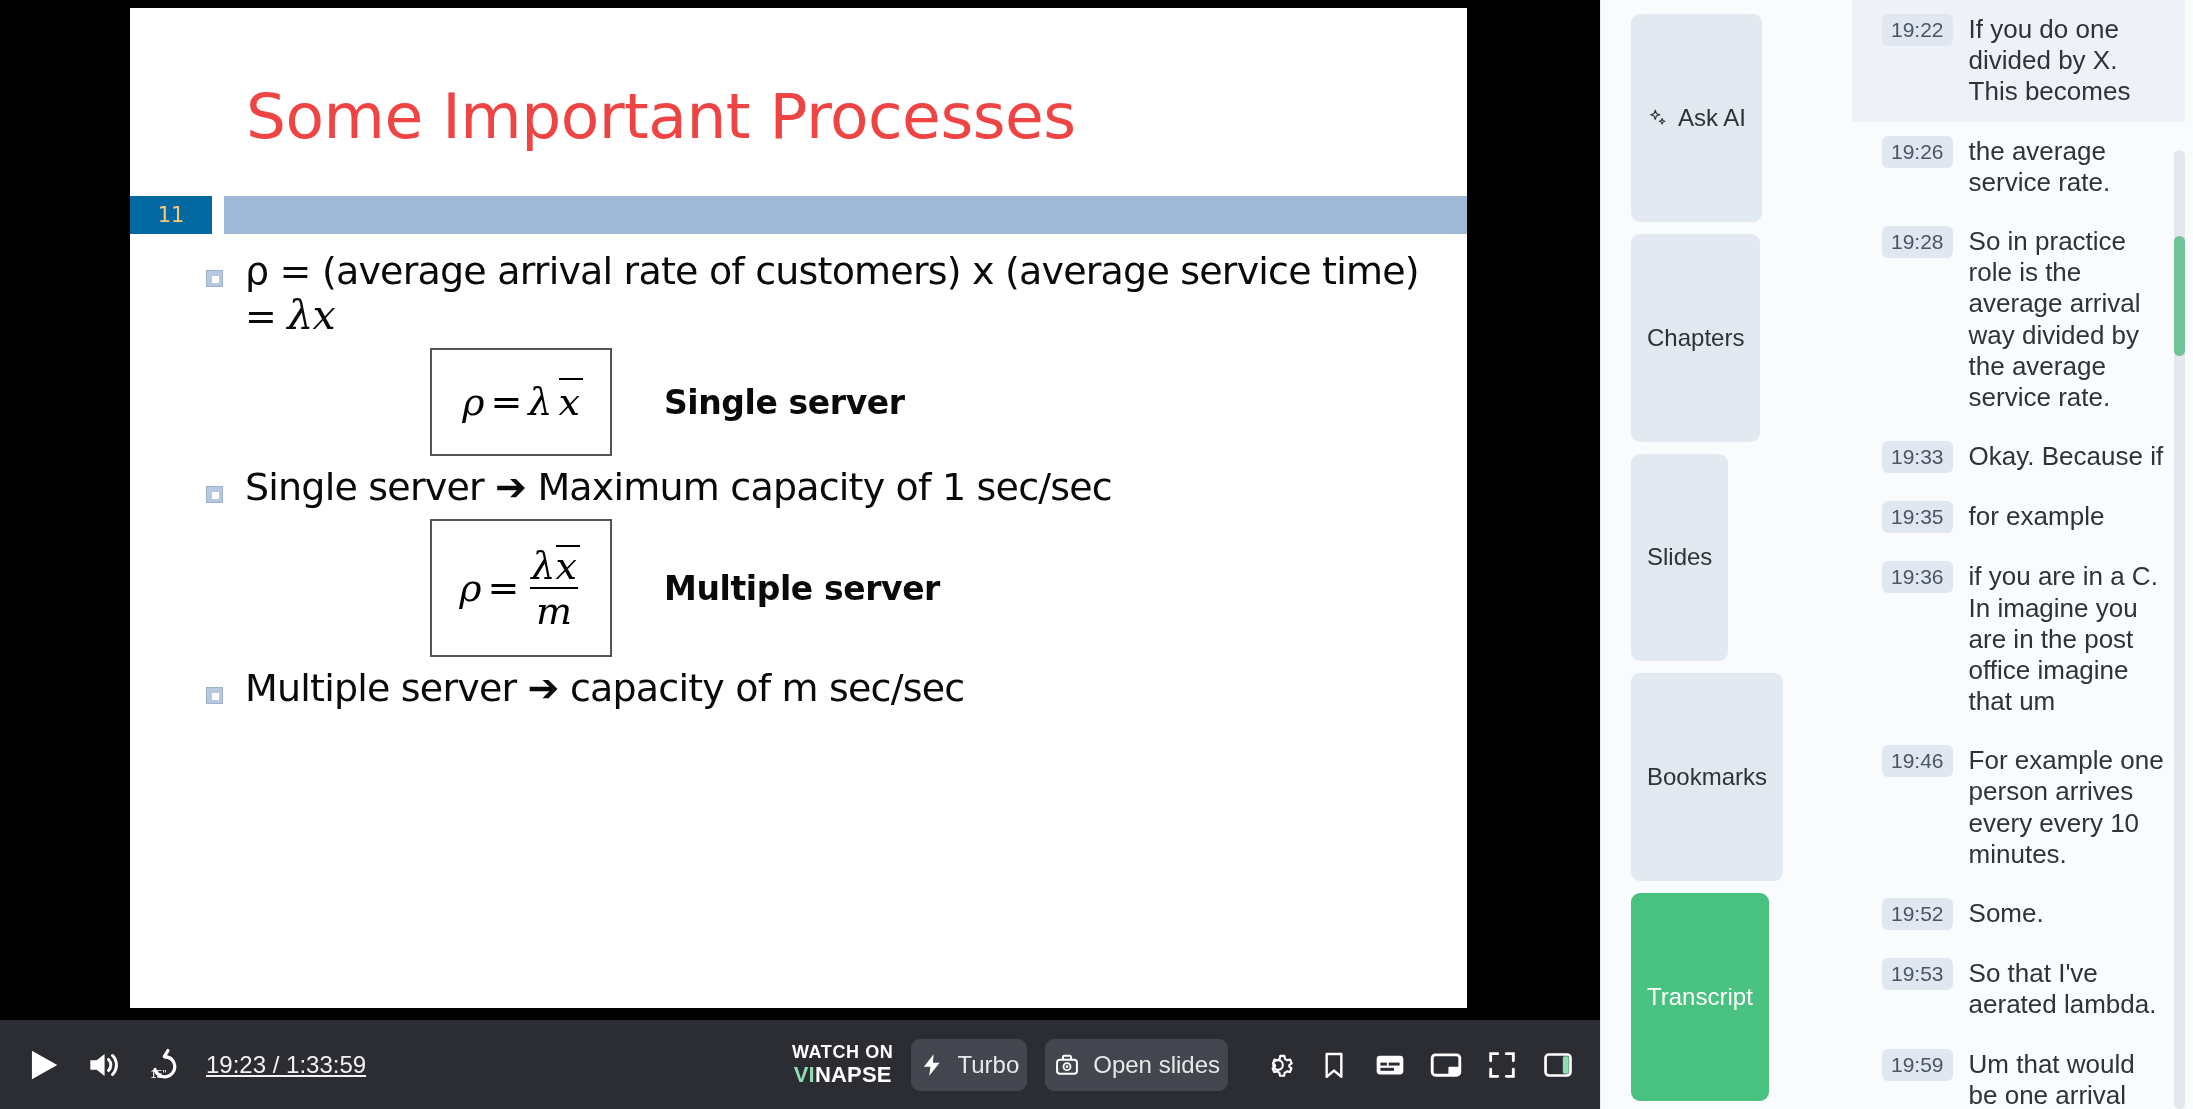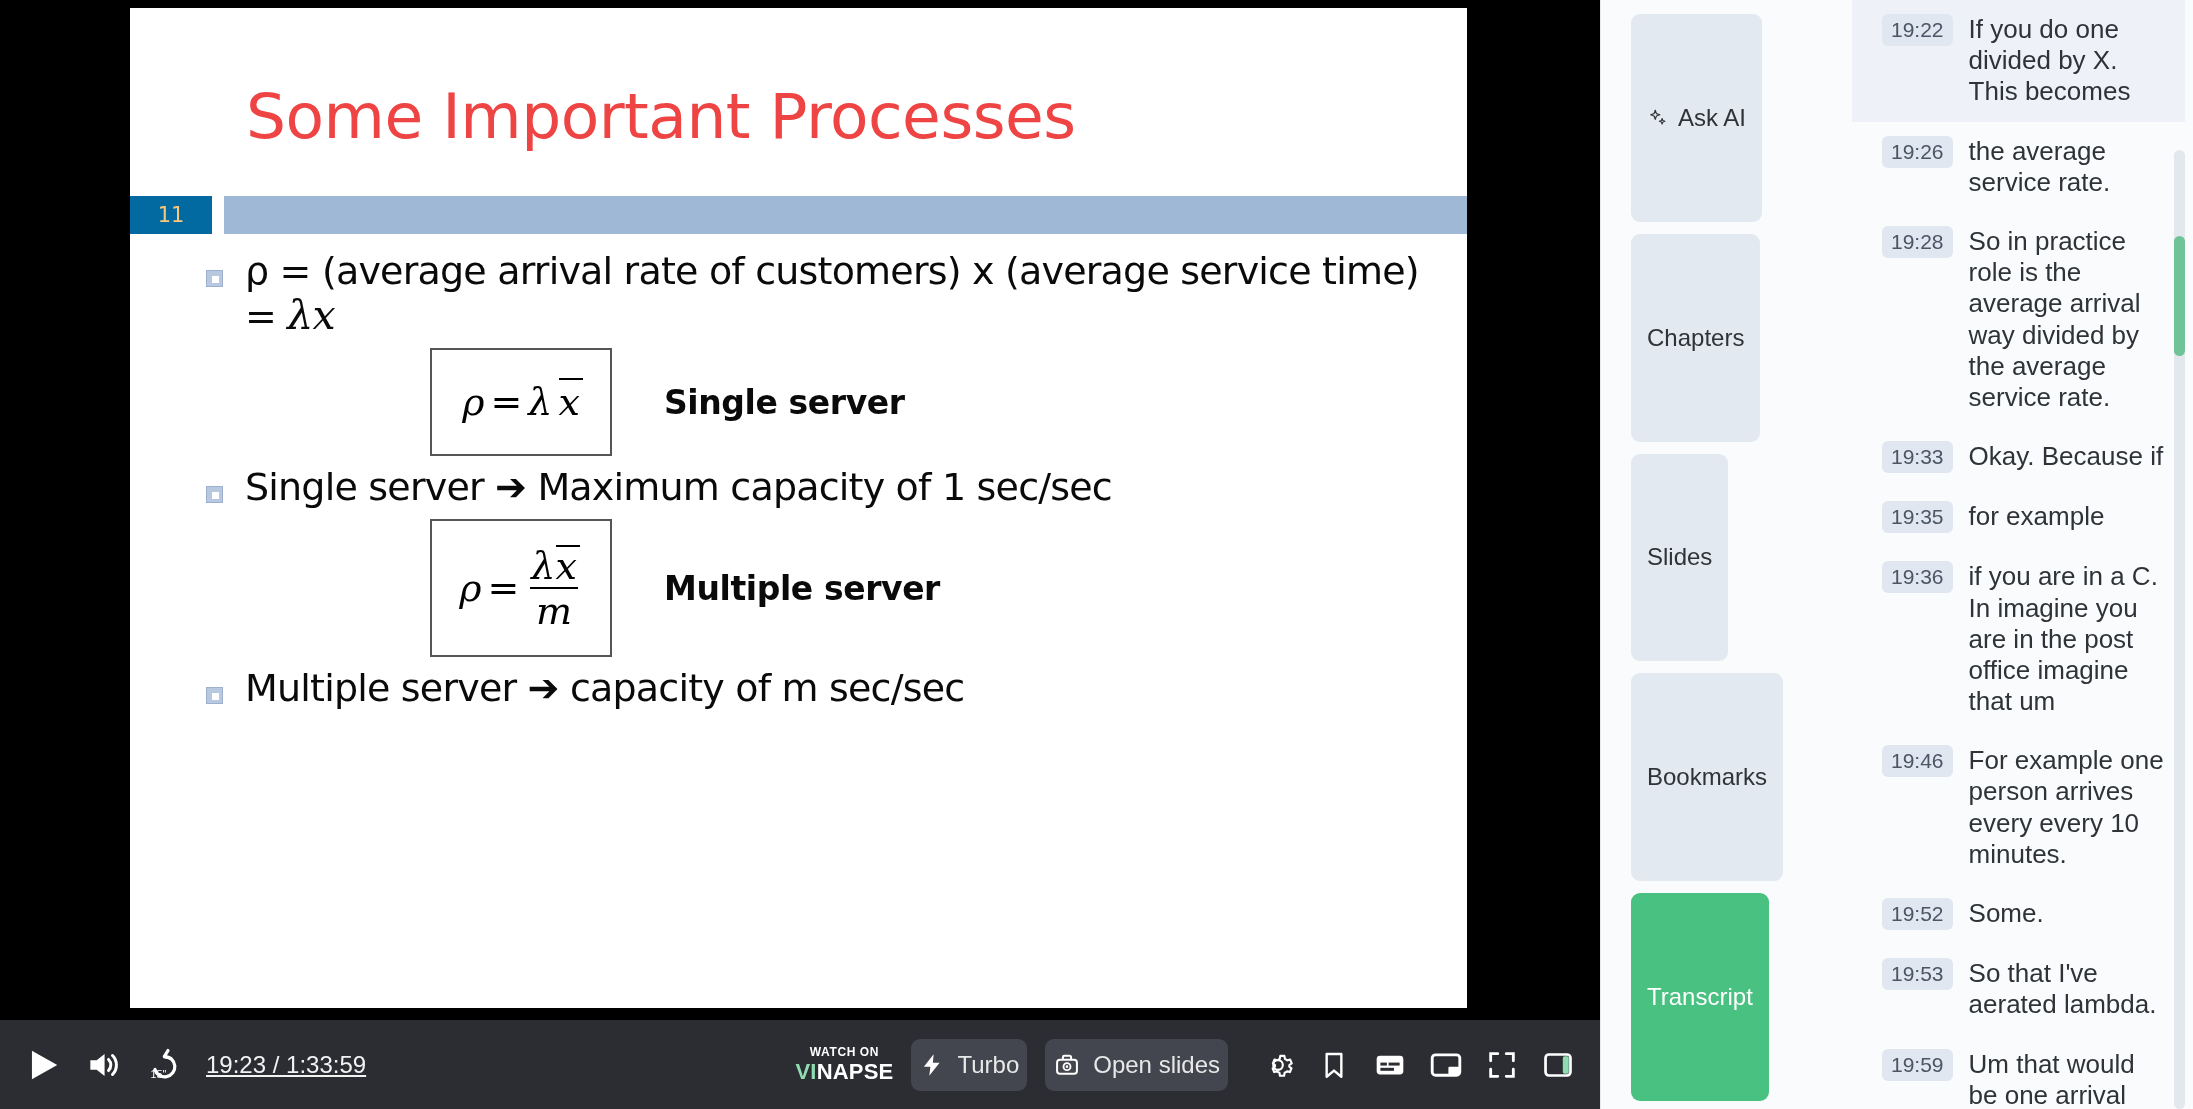--- a/index.html
+++ b/index.html
@@ -163,21 +163,21 @@
     font-size: 24px;
     font-family: "Liberation Sans", sans-serif;
     margin-left: 22px;
     white-space: nowrap;
     text-decoration: underline;
   }
   .spacer { flex: 1 1 auto; }
 
   .brand { display: flex; flex-direction: column; align-items: center; line-height: 1; margin-right: 18px; }
   .brand-top {
-    font-size: 12px; font-weight: 700; color: #ffffff;
+    font-size: 18px; font-weight: 700; color: #ffffff;
     letter-spacing: 0.6px;
   }
   .brand-main {
     font-size: 22px; font-weight: 700; color: #ffffff;
     letter-spacing: 0.2px; margin-top: 3px;
   }
   .brand-main .gr { color: #8fdcb0; }
 
   .pill {
     display: flex; align-items: center; gap: 12px;

